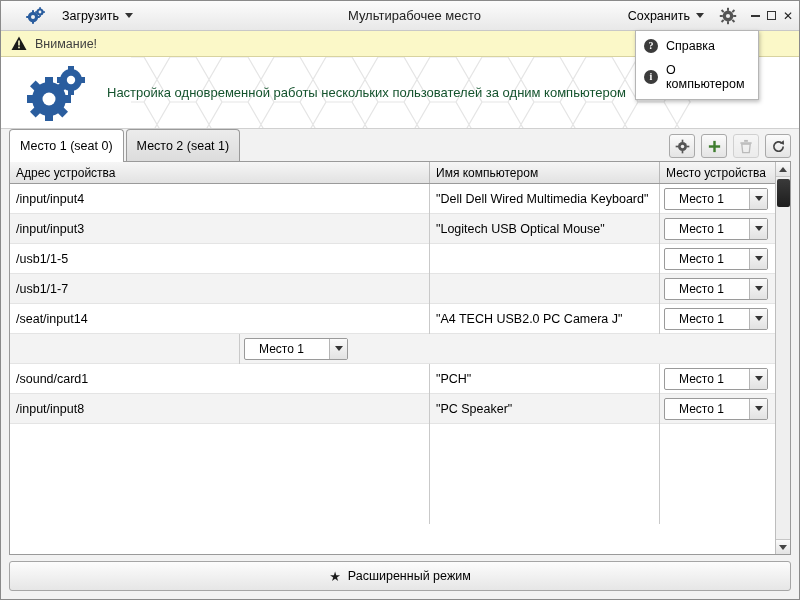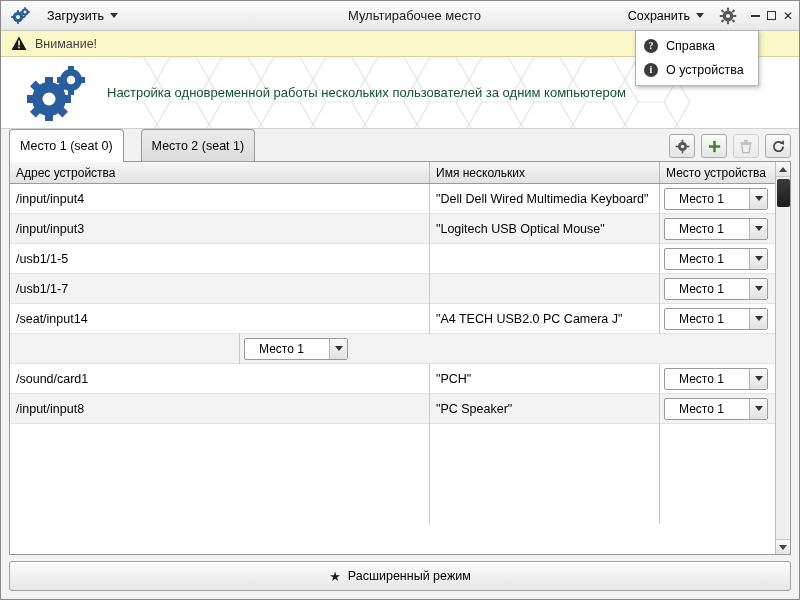--- a/index.html
+++ b/index.html
@@ -24,21 +24,21 @@
   
   .titlebar {
     height: 30px;
     background: linear-gradient(#fcfcfc, #e8e8e8);
     border-bottom: 1px solid #c8c8c8;
     display: flex;
     align-items: center;
     position: relative;
     flex: none;
   }
-  .tb-left { display: flex; align-items: center; padding-left: 9px; gap: 8px; }
+  .tb-left { display: flex; align-items: center; padding-left: 24px; gap: 8px; }
   .app-icon { width: 22px; height: 22px; position: relative; }
   .gear-blue {
     fill: #2a5d9e;
   }
   .menu-btn {
     display: flex; align-items: center; gap: 6px;
     padding: 3px 6px;
     font-size: 12.5px;
     cursor: default;
     border: 1px solid transparent;
@@ -155,21 +155,21 @@
   }
   .tab {
     height: 24px;
     padding: 16px 10px;
     display: flex; align-items: center;
     font-size: 12.5px;
     border: 1px solid #9a9a9a;
     border-bottom: none;
     border-radius: 4px 4px 0 0;
     background: linear-gradient(#ececec, #dcdcdc);
-    margin-right: 17px;
+    margin-right: 2px;
     cursor: default;
     position: relative;
     top: 1px;
   }
   .tab.active {
     background: #ffffff;
     font-weight: normal;
     height: 26px;
     z-index: 3;
   }
@@ -363,21 +363,21 @@
     </div>
   </div>
 
   <div class="dropdown">
     <div class="dd-item">
       <span class="circ-icon">?</span>
       <span>Справка</span>
     </div>
     <div class="dd-item">
       <span class="circ-icon">i</span>
-      <span>О устройства</span>
+      <span>О компьютером</span>
     </div>
   </div>
 
   <div class="warnbar">
     <span style="display:flex;">
       <svg width="16" height="15" viewBox="0 0 16 15">
         <polygon points="8,0.5 15.5,14 0.5,14" fill="#1a1a1a"></polygon>
         <rect x="7.2" y="4.5" width="1.6" height="5" fill="#fbf8c8"></rect>
         <rect x="7.2" y="10.6" width="1.6" height="1.7" fill="#fbf8c8"></rect>
       </svg>
@@ -458,21 +458,21 @@
           <path d="M13 8 a5 5 0 1 1 -1.6 -3.6" fill="none" stroke="#444" stroke-width="1.8"></path>
           <polygon points="13.6,1.4 13.9,6 9.4,4.6" fill="#444"></polygon>
         </svg>
       </div>
     </div>
   </div>
 
   <div class="tablewrap">
     <div class="thead">
       <div class="th col-addr">Адрес устройства</div>
-      <div class="th col-name">Имя нескольких</div>
+      <div class="th col-name">Имя компьютером</div>
       <div class="th col-seat">Место устройства</div>
     </div>
     <div class="tbody">
 
       <div class="trow">
         <div class="td col-addr">/input/input4</div>
         <div class="td col-name">"Dell Dell Wired Multimedia Keyboard"</div>
         <div class="td col-seat">
           <div class="combo">
             <span>Место 1</span>

